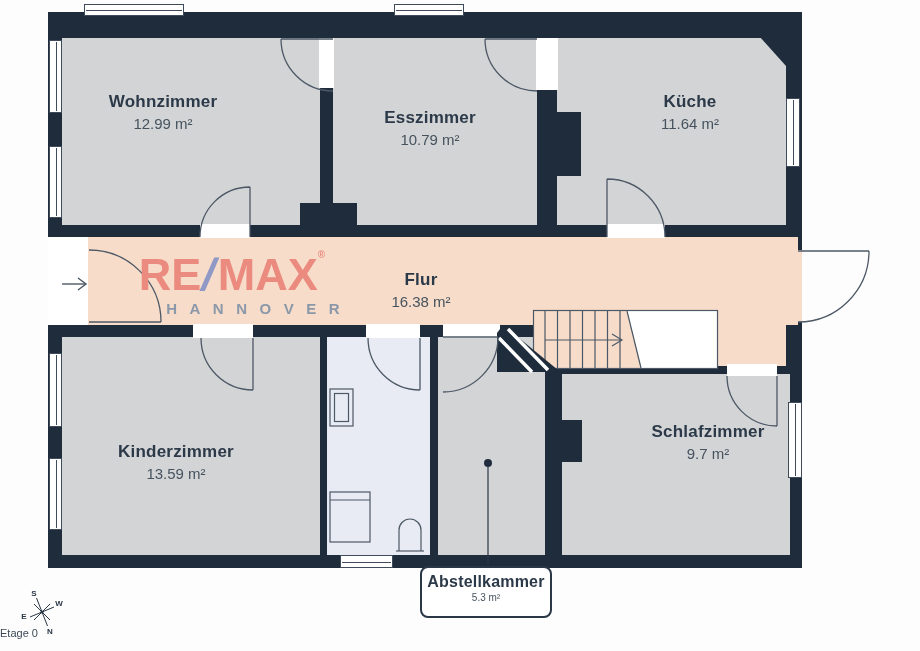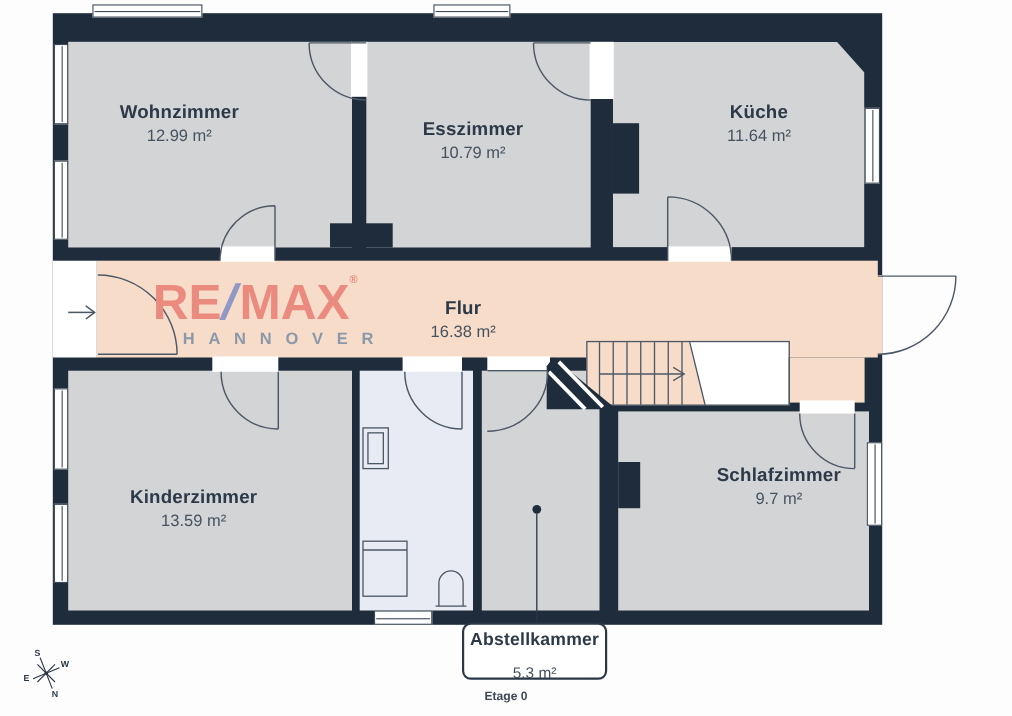--- a/index.html
+++ b/index.html
@@ -23,23 +23,23 @@
   .logo-main{position:relative;display:flex;align-items:flex-start;justify-content:center;
              font-size:45px;font-weight:800;line-height:1;color:#eb8b7f;}
   .logo-slash{color:#9099c6;transform:skewX(-14deg);margin:0 2px;}
   .logo-reg{font-size:10px;color:#eb8b7f;margin-top:-2px;}
   .logo-sub{margin-top:3px;font-size:15px;font-weight:600;color:#8b98a9;
             letter-spacing:12.5px;padding-left:12px;white-space:nowrap;}
   .abox{position:absolute;left:420px;top:566px;width:132px;height:52px;background:#fff;
         border:2px solid #2a3747;border-radius:8px;text-align:center;box-sizing:border-box;
         padding-top:5px;z-index:7;}
   .abox .rname{font-size:16px;}
-  .abox .rarea{font-size:14px;margin-top:12px;}
-  .etage{position:absolute;left:0;right:0;top:627px;text-align:center;font-size:11px;
-         font-weight:bold;color:#3c4856;z-index:6;}
+  .abox .rarea{font-size:10px;margin-top:1px;}
+  .etage{position:absolute;left:0;right:0;top:627px;text-align:left;font-size:11px;
+         font-weight:normal;color:#3c4856;z-index:6;}
   svg.overlay{position:absolute;left:0;top:0;z-index:4;pointer-events:none;}
 </style>
 </head>
 <body>
 
 <div class="page">
 
   <div class="abs building"></div>
 
   <div class="room" style="left:62px;top:38px;width:258px;height:187px;"></div>

